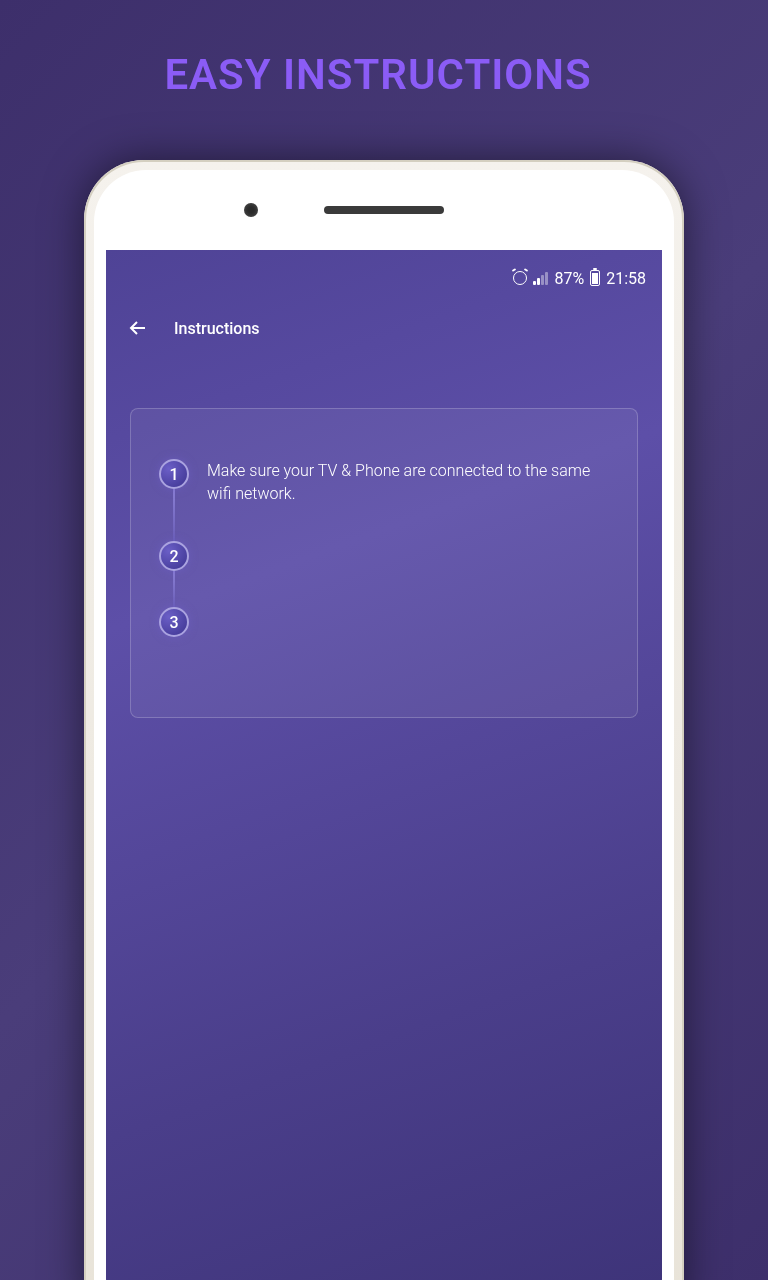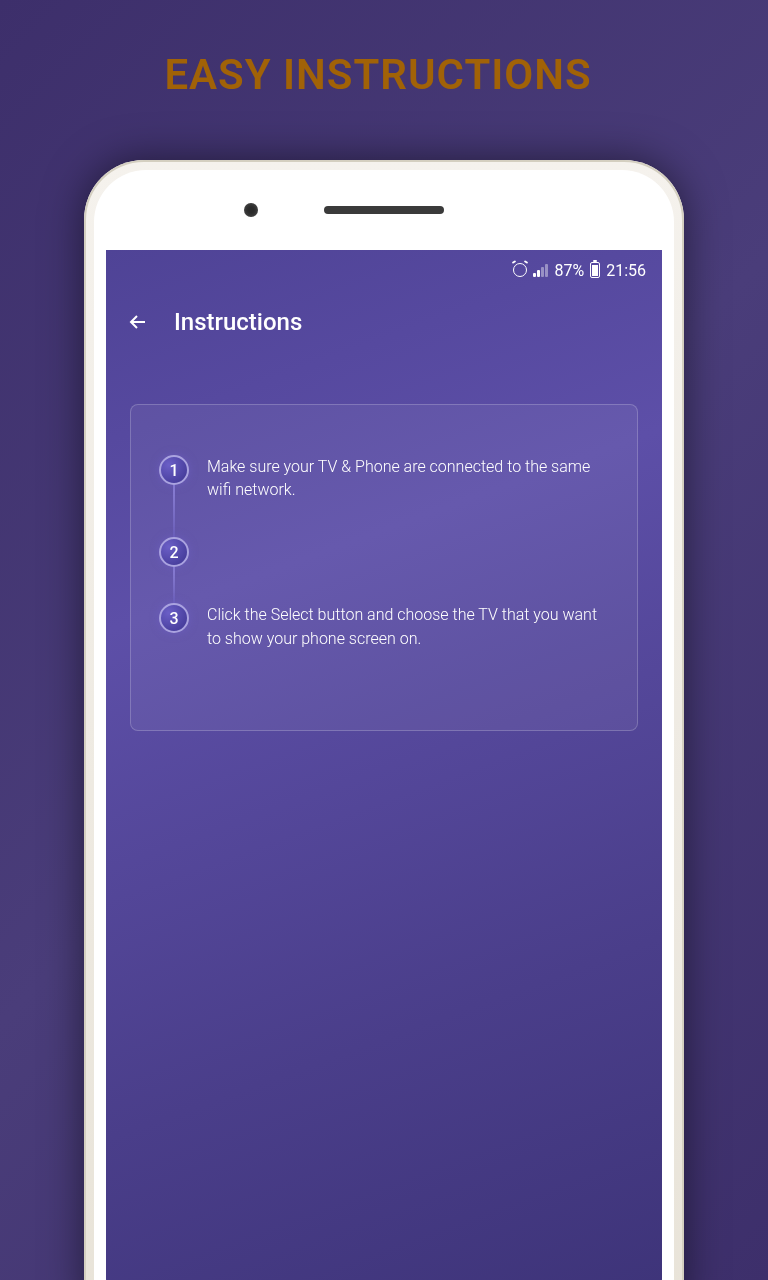--- a/index.html
+++ b/index.html
@@ -25,21 +25,21 @@
 .bg-lines circle {
   fill: #b8b0dd;
 }
 
 .banner {
   position: absolute;
   top: 50px;
   left: 0;
   right: 12px;
   text-align: center;
-  color: #a16207;
+  color: #8b5cf6;
   font-size: 42px;
   font-weight: 600;
   letter-spacing: 1px;
 }
 
 .phone {
   position: absolute;
   top: 160px;
   left: 50%;
   transform: translateX(-50%);
@@ -100,20 +100,21 @@
 
 .status-bar {
   display: flex;
   justify-content: flex-end;
   align-items: center;
   gap: 6px;
   padding: 6px 16px;
   color: #fff;
   font-size: 16px;
   height: 40px;
+  margin-top: 8px;
 }
 .status-bar .sig { display: inline-flex; align-items: flex-end; gap: 1px; }
 .status-bar .sig span { width: 3px; background: #fff; border-radius: 1px; }
 .status-bar .sig span:nth-child(1){height:4px}
 .status-bar .sig span:nth-child(2){height:7px}
 .status-bar .sig span:nth-child(3){height:10px;opacity:.4}
 .status-bar .sig span:nth-child(4){height:13px;opacity:.4}
 .battery-icon { display:inline-block; width:10px; height:16px; border:1px solid #fff; border-radius:2px; position:relative;}
 .battery-icon::before{content:'';position:absolute;top:-3px;left:2px;right:2px;height:2px;background:#fff;border-radius:1px;}
 .battery-icon::after{content:'';position:absolute;bottom:1px;left:1px;right:1px;height:80%;background:#fff;}
@@ -123,21 +124,21 @@
 
 .app-bar {
   display: flex;
   align-items: center;
   gap: 24px;
   padding: 18px 20px;
   color: #fff;
 }
 .back-arrow { width:24px; height:24px; display:flex; align-items:center; justify-content:center; cursor:pointer;}
 .back-arrow svg { width:24px; height:24px; }
-.app-title { font-size: 24px; font-weight: 500; }
+.app-title { font-size: 16px; font-weight: 500; }
 
 .card {
   margin: 50px 24px;
   background: rgba(255,255,255,0.06);
   border: 1px solid rgba(255,255,255,0.2);
   border-radius: 8px;
   padding: 50px 28px 80px 28px;
   position: relative;
 }
 
@@ -223,21 +224,21 @@
       <div class="status-bar">
         <span class="alarm-icon"></span>
         <span class="sig">
             <span></span>
             <span></span>
             <span></span>
             <span></span>
           </span>
         <span>87%</span>
         <span class="battery-icon"></span>
-        <span>21:56</span>
+        <span>21:58</span>
       </div>
 
       <div class="app-bar">
         <div class="back-arrow">
           <svg viewBox="0 0 24 24" fill="none" stroke="#fff" stroke-width="2">
             <path d="M19 12H5M11 18l-6-6 6-6"></path>
           </svg>
         </div>
         <div class="app-title">Instructions</div>
       </div>
@@ -249,20 +250,19 @@
             <div class="step-num">1</div>
             <div class="step-text">Make sure your TV &amp; Phone are connected to the same wifi network.</div>
           </div>
           <div class="step">
             <div class="step-connector"></div>
             <div class="step-num">2</div>
           </div>
           <div class="step">
 
             <div class="step-num">3</div>
-            <div class="step-text">Click the Select button and choose the TV that you want to show your phone screen on.</div>
           </div>
         </div>
       </div>
 
     </div>
   </div>
 </div>
 
 </body></html>

